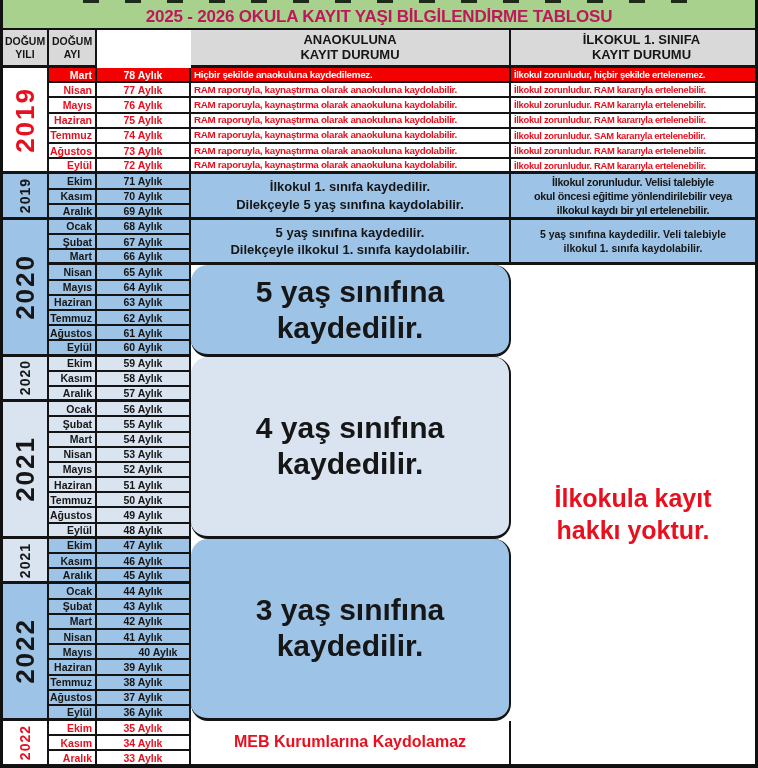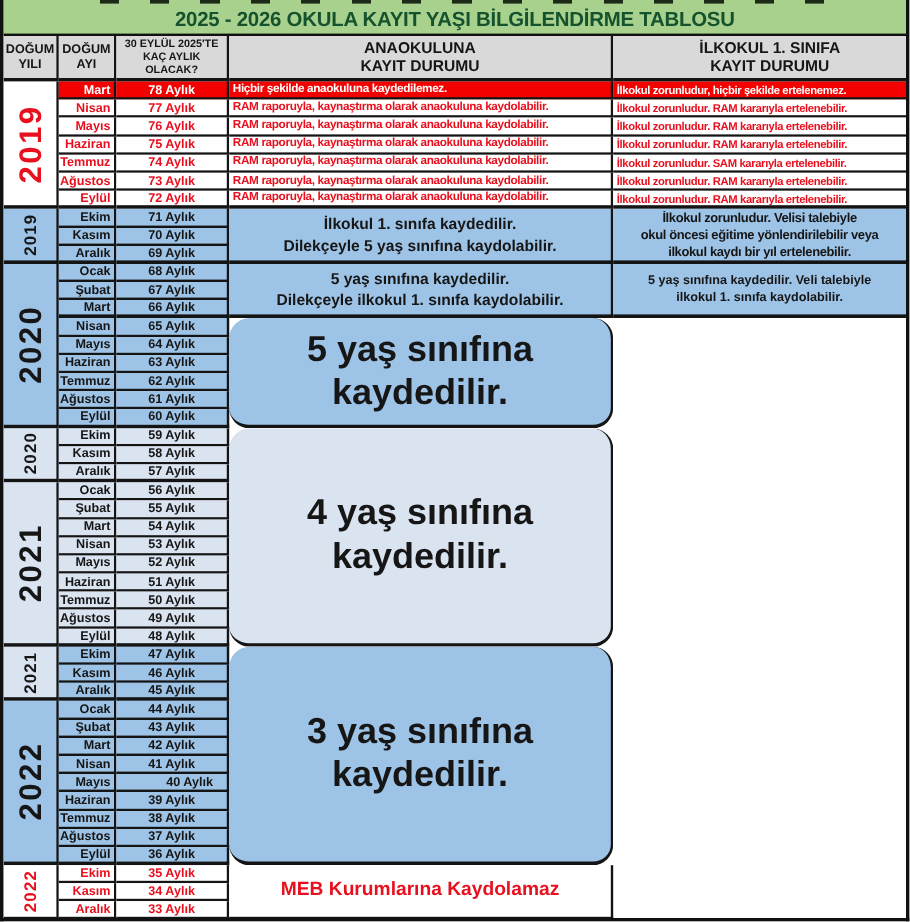--- a/index.html
+++ b/index.html
@@ -3,21 +3,21 @@
 <meta charset="utf-8">
 <style>
   html,body{margin:0;padding:0;background:#ffffff;}
   body{font-family:"Liberation Sans",sans-serif;font-weight:bold;color:#161616;}
   .sheet{width:758px;height:768px;box-sizing:border-box;border-left:3px solid #111;
          border-right:3px solid #111;border-bottom:3px solid #111;background:#fff;overflow:hidden;}
   .topstrip{height:5px;background:#a9d18e;position:relative;}
   .dashes{position:absolute;left:80px;top:0;width:620px;height:3px;
           background:repeating-linear-gradient(90deg,#1d2a18 0 16px,transparent 16px 42px);}
   .title{height:23px;background:#a9d18e;border-bottom:2px solid #111;display:flex;
-         align-items:center;justify-content:center;font-size:17px;letter-spacing:-0.2px;color:#14532d;}
+         align-items:center;justify-content:center;font-size:17px;letter-spacing:-0.2px;color:#be185d;}
   .grid{display:grid;grid-template-columns:46px 48px 94px 320px 244px;
         grid-template-rows:38px repeat(46,15.2px);background:#fff;}
   .cell{box-sizing:border-box;border-right:2px solid #141414;border-bottom:2px solid #141414;
         overflow:hidden;white-space:pre-line;display:flex;align-items:center;min-width:0;min-height:0;}
   .lastcol{border-right:none;}
   .bend{border-bottom-width:3px;}
   .hcell{background:#d9d9d9;justify-content:center;text-align:center;line-height:1.15;
          font-size:10.5px;border-bottom-width:3px;}
   .h3{font-size:9px;line-height:1.2;}
   .h4,.h5{font-size:13px;}
@@ -51,23 +51,20 @@
 <div class="sheet">
   <div class="topstrip">
     <div class="dashes"></div>
   </div>
   <div class="title">2025 - 2026 OKULA KAYIT YAŞI BİLGİLENDİRME TABLOSU</div>
   <div class="grid" id="grid">
       <div class="cell hcell h1" style="grid-area: 1 / 1 / span 1;">DOĞUM
 YILI</div>
       <div class="cell hcell h2" style="grid-area: 1 / 2 / span 1;">DOĞUM
 AYI</div>
-      <div class="cell hcell h3" style="grid-area: 1 / 3 / span 1;">30 EYLÜL 2025'TE
-KAÇ AYLIK
-OLACAK?</div>
       <div class="cell hcell h4" style="grid-area: 1 / 4 / span 1;">ANAOKULUNA
 KAYIT DURUMU</div>
       <div class="cell hcell h5 lastcol" style="grid-area: 1 / 5 / span 1; padding-left: 17px;">İLKOKUL 1. SINIFA
 KAYIT DURUMU</div>
       <div class="cell ycell bg-w bend" style="grid-area: 2 / 1 / span 7;"><span class="rot yr-big tx-r">2019</span></div>
       <div class="cell ycell bg-m bend" style="grid-area: 9 / 1 / span 3;"><span class="rot yr-sm">2019</span></div>
       <div class="cell ycell bg-m bend" style="grid-area: 12 / 1 / span 9;"><span class="rot yr-big">2020</span></div>
       <div class="cell ycell bg-l bend" style="grid-area: 21 / 1 / span 3;"><span class="rot yr-sm">2020</span></div>
       <div class="cell ycell bg-l bend" style="grid-area: 24 / 1 / span 9;"><span class="rot yr-big">2021</span></div>
       <div class="cell ycell bg-l bend" style="grid-area: 33 / 1 / span 3;"><span class="rot yr-sm">2021</span></div>
@@ -183,19 +180,21 @@
 Dilekçeyle 5 yaş sınıfına kaydolabilir.</div>
       <div class="cell scell bg-m center fs12 lastcol bend" style="grid-area: 9 / 5 / span 3;">İlkokul zorunludur. Velisi talebiyle
 okul öncesi eğitime yönlendirilebilir veya
 ilkokul kaydı bir yıl ertelenebilir.</div>
       <div class="cell scell bg-m center fs13 bend" style="grid-area: 12 / 4 / span 3;">5 yaş sınıfına kaydedilir.
 Dilekçeyle ilkokul 1. sınıfa kaydolabilir.</div>
       <div class="cell scell bg-m center fs11 lastcol bend" style="grid-area: 12 / 5 / span 3;">5 yaş sınıfına kaydedilir. Veli talebiyle
 ilkokul 1. sınıfa kaydolabilir.</div>
       <div class="cell scell bg-m center huge bend" style="grid-area: 15 / 4 / span 6;">5 yaş sınıfına
 kaydedilir.</div>
+      <div class="cell scell bg-w tx-r center big2 lastcol bend" style="grid-area: 15 / 5 / span 33;">İlkokula kayıt
+hakkı yoktur.</div>
       <div class="cell scell bg-l center huge bend" style="grid-area: 21 / 4 / span 12;">4 yaş sınıfına
 kaydedilir.</div>
       <div class="cell scell bg-m center huge bend" style="grid-area: 33 / 4 / span 12;">3 yaş sınıfına
 kaydedilir.</div>
       <div class="cell scell bg-w tx-r center meb bend" style="grid-area: 45 / 4 / span 3;">MEB Kurumlarına Kaydolamaz</div>
     </div>
 </div>
 
 </body></html>

